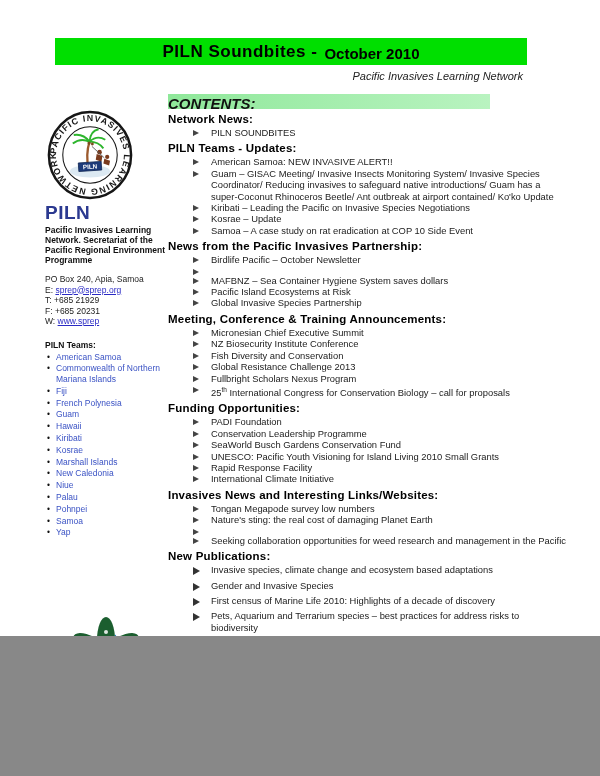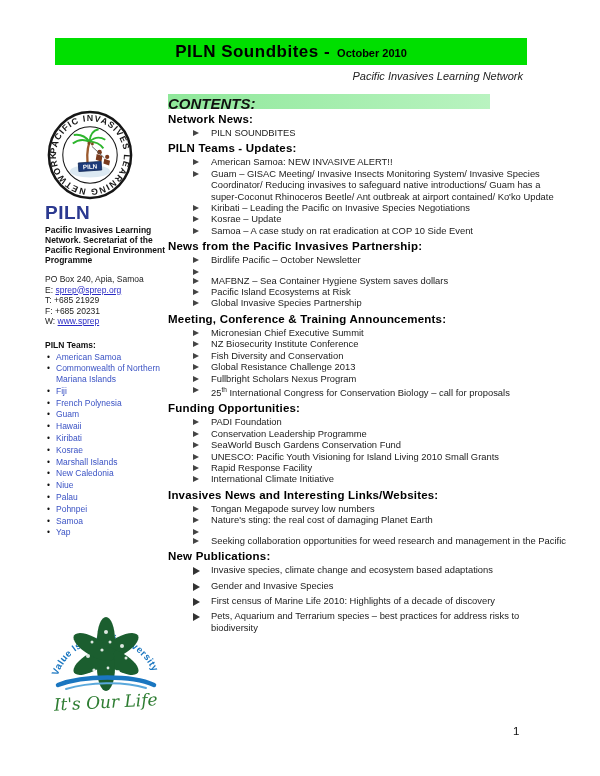--- a/index.html
+++ b/index.html
@@ -1,28 +1,28 @@
 <!DOCTYPE html>
 <html><head>
 <meta charset="utf-8">
 <style>
   * { margin:0; padding:0; box-sizing:border-box; }
   html,body { background:#888; }
   .page {
-    position:relative; width:600px; height:776px; margin:0 auto;
+    position:relative; width:600px; height:636px; margin:0 auto;
     background:#ffffff; font-family:"Liberation Sans", sans-serif; color:#1a1a1a;
     overflow:hidden; box-shadow:0 0 6px rgba(0,0,0,.4);
   }
   
   .banner {
     position:absolute; left:55px; top:38px; width:472px; height:27px;
     display:flex; align-items:center; justify-content:center; gap:7px;
   }
   .banner .title { font-size:17px; font-weight:bold; letter-spacing:.5px; color:#000; }
-  .banner .subtitle { font-size:11px; font-weight:bold; color:#000; padding-top:3px; }
+  .banner .subtitle { font-size:15px; font-weight:bold; color:#000; padding-top:3px; }
   .tagline {
     position:absolute; left:55px; top:70px; width:468px;
     text-align:right; font-size:11px; font-style:italic; color:#222;
   }
   
   .sidebar { position:absolute; left:45px; top:110px; width:121px; }
   .logo-wrap { width:86px; height:90px; margin-left:2px; }
   .org-name { font-size:19px; font-weight:bold; color:#2b3990; letter-spacing:.5px; margin:2px 0 1px 0; }
   .org-desc { font-size:8.5px; font-weight:bold; line-height:10px; color:#111; }
   .contacts { margin-top:9px; font-size:8.5px; line-height:10.5px; color:#222; }

